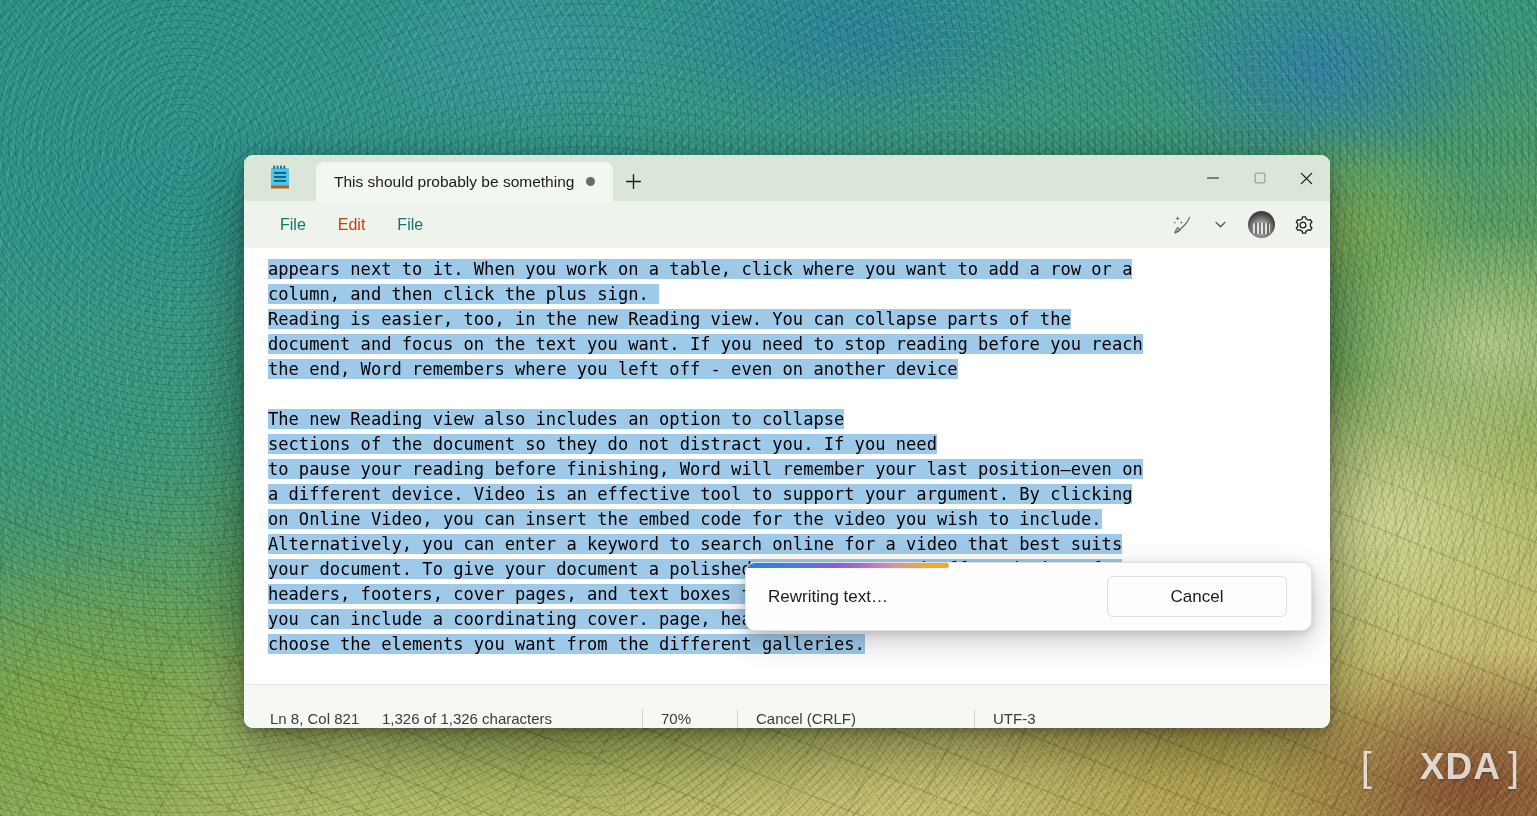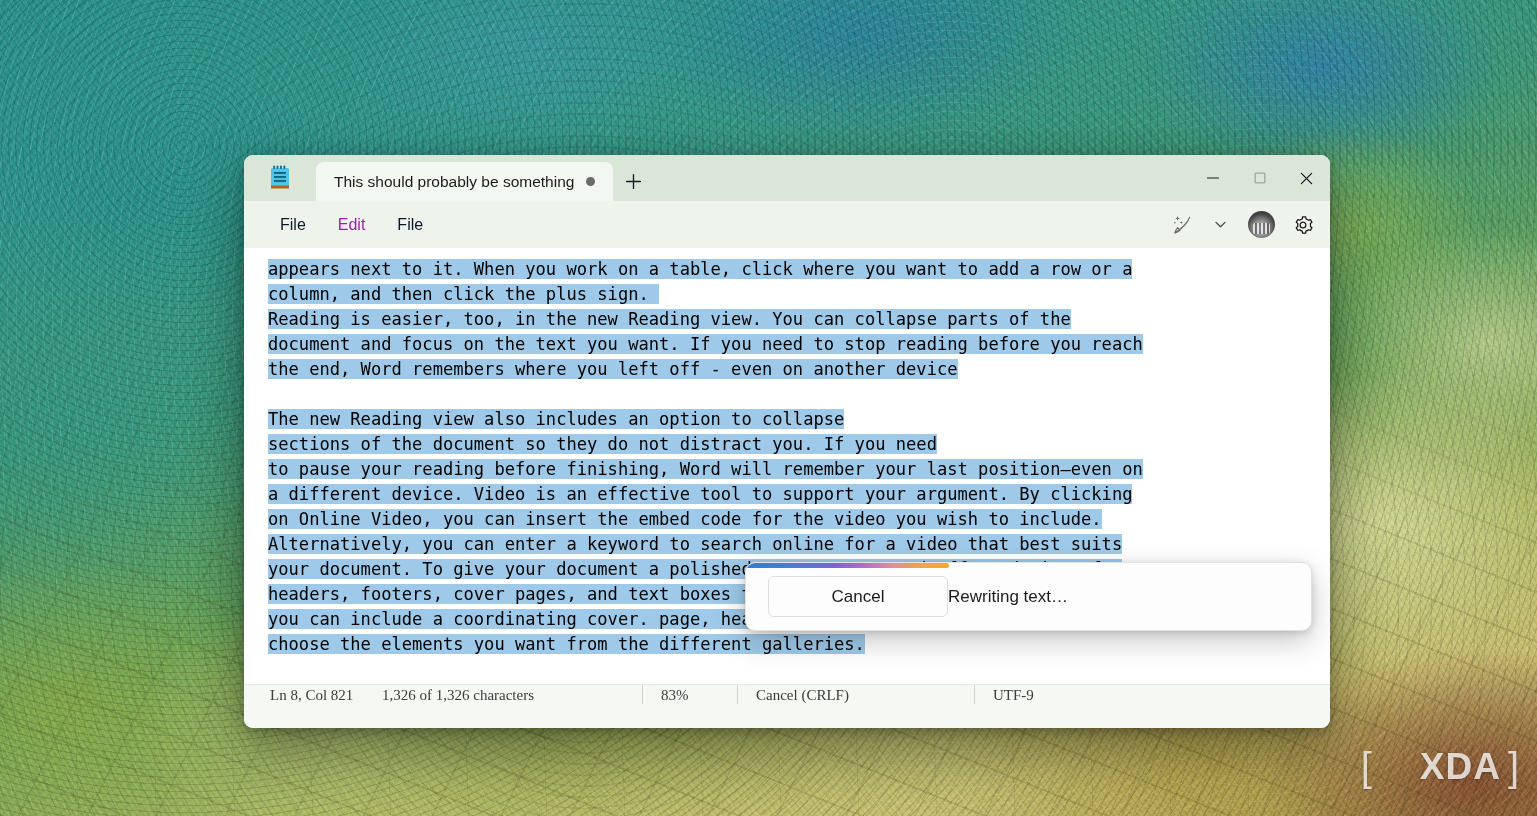--- a/index.html
+++ b/index.html
@@ -199,25 +199,25 @@
     height: 47px;
     background: #eef4ec;
     display: flex;
     align-items: center;
     padding-left: 20px;
     flex: none;
     position: relative;
   }
   .menu-item {
     font-size: 16px;
-    color: #0f172a;
+    color: #0f766e;
     padding: 6px 16px;
     border-radius: 5px;
   }
-  .menu-item.disabled { color: #a21caf; }
+  .menu-item.disabled { color: #c2410c; }
 
   #menu-right {
     position: absolute;
     right: 10px;
     top: 0;
     height: 47px;
     display: flex;
     align-items: center;
     gap: 4px;
   }
@@ -272,26 +272,25 @@
   #editor-text .sel {
     background: #9ec9e8;
   }
 
   
   #status-bar {
     height: 44px;
     background: #f6f8f4;
     border-top: 1px solid #e6e9e2;
     display: flex;
-    align-items: flex-start;
+    align-items: flex-end;
     flex: none;
     padding-left: 26px;
     font-size: 15px;
     color: #3b3b3b;
-    font-family: Liberation Serif, serif;
   }
   .status-cell {
     display: flex;
     align-items: center;
     height: 20px;
   }
   .status-sep {
     width: 1px;
     height: 19px;
     background: #cfd3cb;
@@ -447,28 +446,28 @@
   </div>
 
   <div id="editor-area">
     <div id="editor-text"><div><span class="sel">appears next to it. When you work on a table, click where you want to add a row or a</span></div><div><span class="sel">column, and then click the plus sign. </span></div><div><span class="sel">Reading is easier, too, in the new Reading view. You can collapse parts of the</span></div><div><span class="sel">document and focus on the text you want. If you need to stop reading before you reach</span></div><div><span class="sel">the end, Word remembers where you left off - even on another device</span></div><div>&nbsp;</div><div><span class="sel">The new Reading view also includes an option to collapse</span></div><div><span class="sel">sections of the document so they do not distract you. If you need</span></div><div><span class="sel">to pause your reading before finishing, Word will remember your last position—even on</span></div><div><span class="sel">a different device. Video is an effective tool to support your argument. By clicking</span></div><div><span class="sel">on Online Video, you can insert the embed code for the video you wish to include.</span></div><div><span class="sel">Alternatively, you can enter a keyword to search online for a video that best suits</span></div><div><span class="sel">your document. To give your document a polished appearance, Word offers designs for</span></div><div><span class="sel">headers, footers, cover pages, and text boxes that work well together. For instance,</span></div><div><span class="sel">you can include a coordinating cover. page, header, and sidebar. Click Insert and then</span></div><div><span class="sel">choose the elements you want from the different galleries.</span></div></div>
   </div>
 
   <div id="status-bar">
     <div class="status-cell" id="status-ln">Ln 8, Col 821</div>
     <div class="status-cell" id="status-chars">1,326 of 1,326 characters</div>
     <div class="status-sep"></div>
-    <div class="status-cell" id="status-zoom">83%</div>
+    <div class="status-cell" id="status-zoom">70%</div>
     <div class="status-sep"></div>
     <div class="status-cell" id="status-eol">Cancel (CRLF)</div>
     <div class="status-sep"></div>
-    <div class="status-cell">UTF-9</div>
+    <div class="status-cell">UTF-3</div>
   </div>
 
   <div id="rewrite-dialog">
     <div id="progress-track">
       <div id="progress-fill" style="width: 36%;"></div>
     </div>
+    <div id="dialog-message">Rewriting text…</div>
     <div id="cancel-button">Cancel</div>
-    <div id="dialog-message">Rewriting text…</div>
   </div>
 
 </div>
 
 </body></html>

